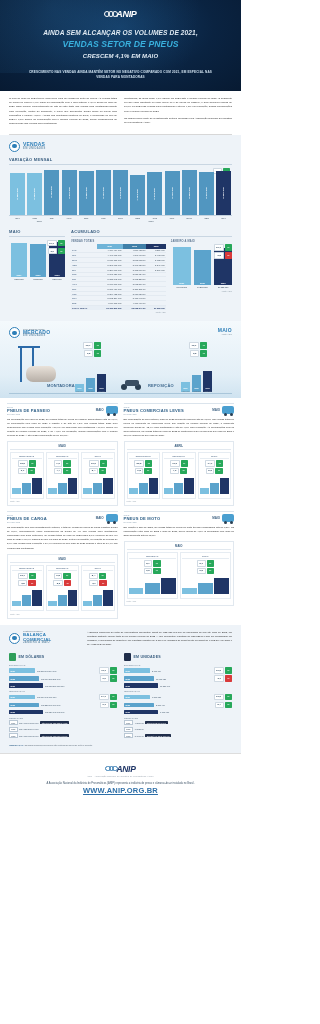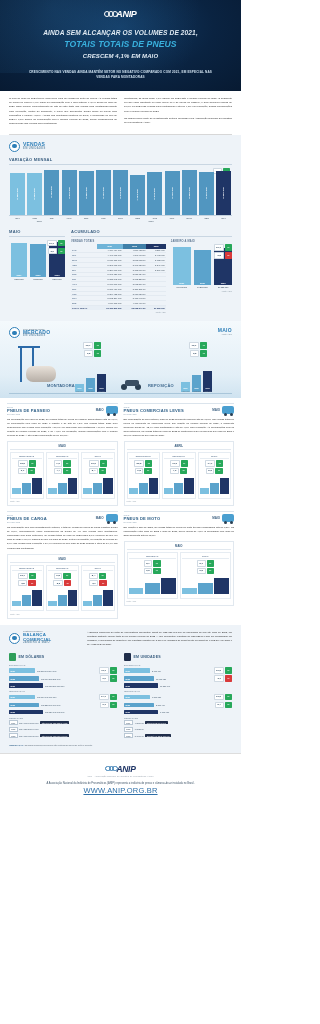--- a/index.html
+++ b/index.html
@@ -194,39 +194,39 @@
   .obs { font-size:2px; color:#5c6b78; margin-top:4px;}
   .obs b{ color:#2e5f87; }
 
   
   .footer { background:#fff; padding:10px 9px 14px; text-align:center; border-top:1px solid #ddd; }
   .f-logo { display:flex; justify-content:center; align-items:center; gap:1px; }
   .f-logo .rings i { display:block; width:5.5px;height:5.5px;border-radius:50%;border:1.3px solid #3b7fb5; margin-right:-2.2px; float:left;}
   .f-word { color:#1f3566; font-weight:bold; font-size:8.5px; font-style:italic; letter-spacing:-.3px;}
   .f-sub { font-size:1.9px; color:#8b97a3; margin-top:1px; letter-spacing:.2px;}
   .f-txt { font-size:2.6px; color:#41566a; line-height:1.7; margin-top:5px;}
-  .f-url { font-size:7.5px; color:#2e6fa8; font-weight:normal; letter-spacing:.2px; margin-top:4px;}
+  .f-url { font-size:7.5px; color:#2e6fa8; font-weight:bold; letter-spacing:.2px; margin-top:4px;}
 </style>
 </head>
 <body>
 
 <div class="page">
 
   <section class="hero">
     <div class="logo-top">
       <span class="logo-rings">
           <i></i>
           <i></i>
           <i></i>
         </span>
       <span class="logo-word">ANIP</span>
     </div>
     <h1>
       <span>AINDA SEM ALCANÇAR OS VOLUMES DE 2021,</span>
-      <span class="accent">TOTAIS TOTAIS DE PNEUS</span>
+      <span class="accent">VENDAS SETOR DE PNEUS</span>
       <span class="sub3">CRESCEM 4,1% EM MAIO</span>
     </h1>
     <div class="kicker">CRESCIMENTO NAS VENDAS AINDA MANTÉM SETOR NO NEGATIVO COMPARADO COM 2021, EM ESPECIAL NAS VENDAS PARA MONTADORAS</div>
   </section>
 
   <section class="intro">
     <div class="col">
       <p>O mês de maio de 2023 trouxe mais alívio para as vendas do setor de pneus. As vendas totais de pneus no país foi 4,1% maior na comparação com o mês anterior e 3,9% acima de maio de 2021. Esse mesmo comportamento de alta foi visto tanto nas vendas para montadoras quanto para reposição, dentro do segmento, o único que apresentou queda foram os pneus para caminhões e ônibus (-3,8%). Apesar dos resultados positivos no geral, o acumulado no ano de 2023 é 6,8% abaixo na comparação com o mesmo período de 2021, sendo consequência do desempenho das vendas para montadoras.</p>
     </div>
     <div class="col">

